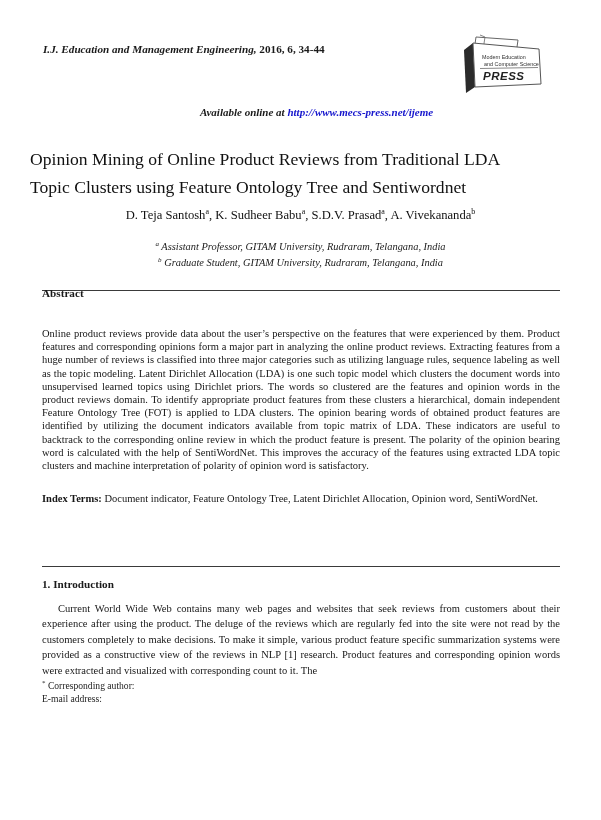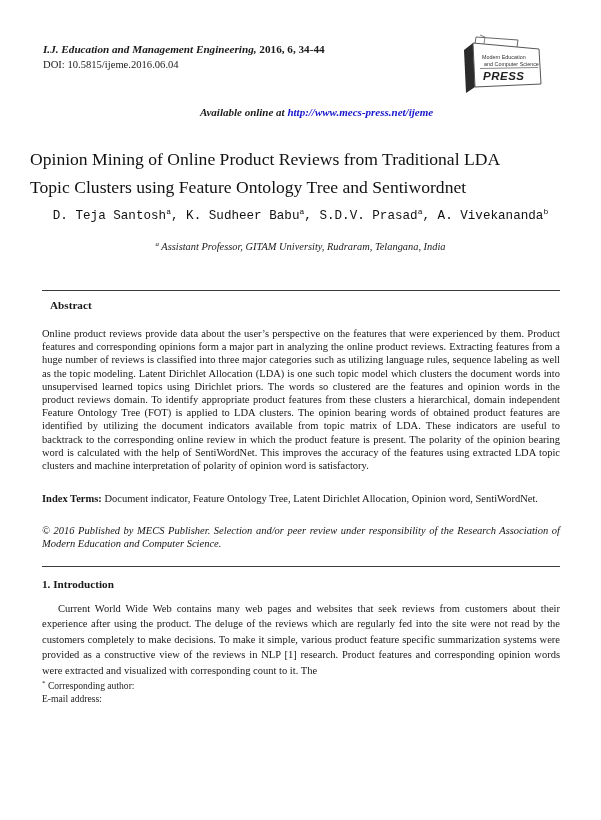--- a/index.html
+++ b/index.html
@@ -18,32 +18,32 @@
   
   .logo{position:absolute;left:449px;top:34px;width:97px;height:62px;}
   
   .avail{position:absolute;left:16px;top:106px;width:100%;text-align:center;
          font-size:11px;font-weight:bold;font-style:italic;}
   .avail a{color:#1515cd;text-decoration:none;}
   
   .title{position:absolute;left:30px;top:146px;width:541px;text-align:left;
          font-size:17.6px;line-height:27.5px;color:#111;}
   
-  .authors{position:absolute;left:0;top:207px;width:100%;text-align:center;font-size:12.6px;color:#111;font-family:Liberation Mono, monospace;}
+  .authors{position:absolute;left:0;top:207px;width:100%;text-align:center;font-size:12.6px;color:#111;}
   .authors sup{font-size:8px;}
   
   .affils{position:absolute;left:0;top:238px;width:100%;text-align:center;
           font-size:10.4px;line-height:13.5px;font-style:italic;}
   .affils sup{font-size:7px;font-style:italic;}
   
   .rule{position:absolute;left:42px;width:518px;border-top:1.2px solid #3a3a3a;height:0;}
   .rule1{top:290px;}
   .rule2{top:566px;}
   
-  .abs-h{position:absolute;left:42px;top:299px;font-size:11.2px;font-weight:bold;margin-left:8px;}
+  .abs-h{position:absolute;left:42px;top:287px;font-size:11.2px;font-weight:bold;}
   .sec1-h{position:absolute;left:42px;top:578px;font-size:11.2px;font-weight:bold;text-align:center;}
   
   .para{position:absolute;left:42px;width:518px;font-size:10.5px;line-height:13.2px;
         text-align:justify;color:#161616;}
   .abstract-p{top:327px;}
   .index-p{top:492px;}
   .index-label{font-weight:bold;}
   .copyright-p{top:524px;font-style:italic;}
   .intro-p{top:601px;line-height:15.4px;text-indent:16px;}
   
@@ -54,21 +54,20 @@
 </style>
 </head>
 <body>
 
 <div class="page">
 
   <div class="header-left">
     <div class="journal-line">
       <span class="journal-name">I.J. Education and Management Engineering,</span><span> 2016, 6, 34-44</span>
     </div>
-    <div>DOI: 10.5815/ijeme.2016.06.04</div>
   </div>
 
   <div class="logo">
     <svg width="97" height="62" viewBox="0 0 97 62">
       <path d="M27 3 L69 6 L67 20 L25 17 Z" fill="#ffffff" stroke="#666" stroke-width="1"></path>
       <path d="M31 1 L36 3 L34 16" fill="none" stroke="#666" stroke-width="0.8"></path>
       <path d="M15 16 L24 9 L26 53 L17 59 Z" fill="#2b2b2b"></path>
       <path d="M24 9 L26 53 L92 50 L90 15 Z" fill="#ffffff" stroke="#555" stroke-width="1"></path>
       <text x="33" y="25" font-size="5.4" fill="#333">Modern Education</text>
       <text x="35" y="31.5" font-size="5.4" fill="#333">and Computer Science</text>
@@ -85,33 +84,33 @@
     <div>Opinion Mining of Online Product Reviews from Traditional LDA</div>
     <div>Topic Clusters using Feature Ontology Tree and Sentiwordnet</div>
   </div>
 
   <div class="authors">
     <span><span>D. Teja Santosh</span><sup>a</sup></span><span><span>, K. Sudheer Babu</span><sup>a</sup></span><span><span>, S.D.V. Prasad</span><sup>a</sup></span><span><span>, A. Vivekananda</span><sup>b</sup></span>
   </div>
 
   <div class="affils">
     <div><sup>a</sup> <span>Assistant Professor, GITAM University, Rudraram, Telangana, India</span></div>
+    <div><sup>b</sup> <span>Graduate Student, GITAM University, Rudraram, Telangana, India</span></div>
   </div>
 
   <div class="rule rule1"></div>
 
   <div class="abs-h">Abstract</div>
 
   <div class="para abstract-p">Online product reviews provide data about the user’s perspective on the features that were experienced by them. Product features and corresponding opinions form a major part in analyzing the online product reviews. Extracting features from a huge number of reviews is classified into three major categories such as utilizing language rules, sequence labeling as well as the topic modeling. Latent Dirichlet Allocation (LDA) is one such topic model which clusters the document words into unsupervised learned topics using Dirichlet priors. The words so clustered are the features and opinion words in the product reviews domain. To identify appropriate product features from these clusters a hierarchical, domain independent Feature Ontology Tree (FOT) is applied to LDA clusters. The opinion bearing words of obtained product features are identified by utilizing the document indicators available from topic matrix of LDA. These indicators are useful to backtrack to the corresponding online review in which the product feature is present. The polarity of the opinion bearing word is calculated with the help of SentiWordNet. This improves the accuracy of the features using extracted LDA topic clusters and machine interpretation of polarity of opinion word is satisfactory.</div>
 
   <div class="para index-p">
     <span class="index-label">Index Terms:</span><span> Document indicator, Feature Ontology Tree, Latent Dirichlet Allocation, Opinion word, SentiWordNet.</span>
   </div>
 
-  <div class="para copyright-p">© 2016 Published by MECS Publisher. Selection and/or peer review under responsibility of the Research Association of Modern Education and Computer Science.</div>
 
   <div class="rule rule2"></div>
 
   <div class="sec1-h">1. Introduction</div>
 
   <div class="para intro-p">Current World Wide Web contains many web pages and websites that seek reviews from customers about their experience after using the product. The deluge of the reviews which are regularly fed into the site were not read by the customers completely to make decisions. To make it simple, various product feature specific summarization systems were provided as a constructive view of the reviews in NLP [1] research. Product features and corresponding opinion words were extracted and visualized with corresponding count to it. The</div>
 
   <div class="footnote">
     <div><sup>*</sup><span> Corresponding author:</span></div>
     <div>E-mail address:</div>

